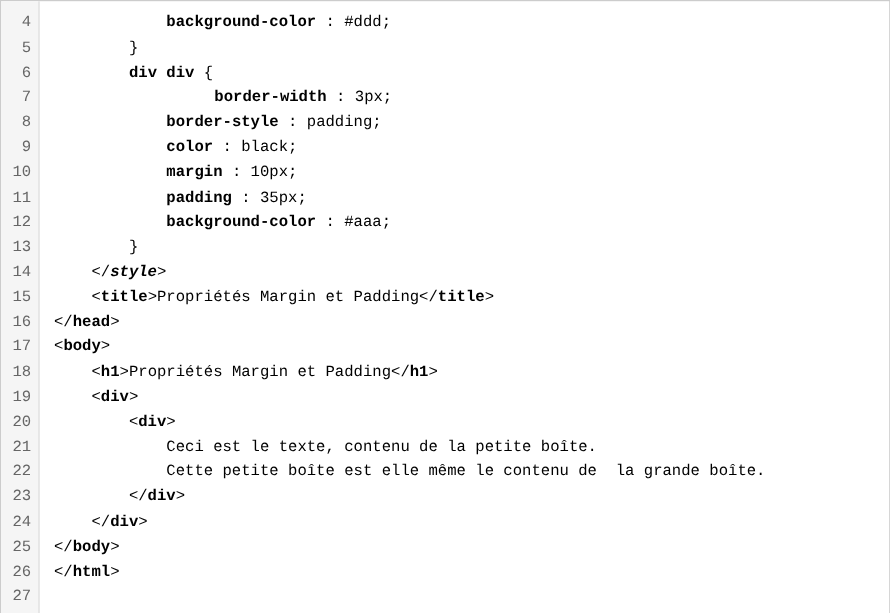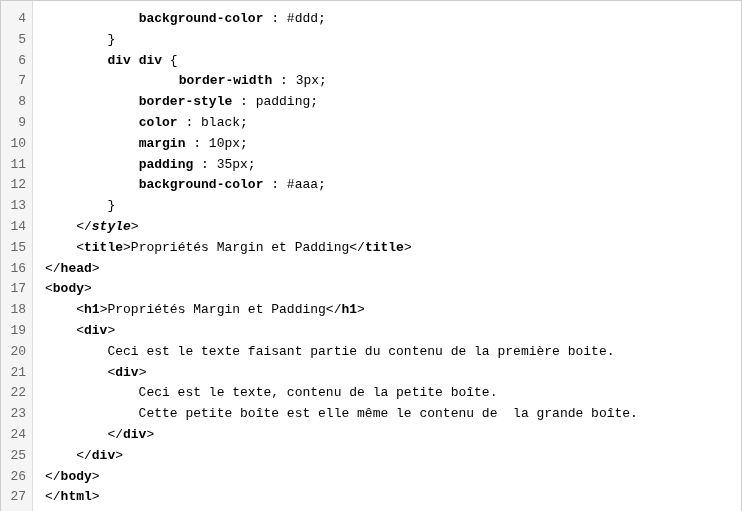--- a/index.html
+++ b/index.html
@@ -93,21 +93,20 @@
       <div class="code-line"><span>            </span><span style="font-weight: bold;">margin</span><span> : 10px;</span></div>
       <div class="code-line"><span>            </span><span style="font-weight: bold;">padding</span><span> : 35px;</span></div>
       <div class="code-line"><span>            </span><span style="font-weight: bold;">background-color</span><span> : #aaa;</span></div>
       <div class="code-line"><span>        }</span></div>
       <div class="code-line"><span>    &lt;/</span><span style="font-weight: bold; font-style: italic;">style</span><span>&gt;</span></div>
       <div class="code-line"><span>    &lt;</span><span style="font-weight: bold;">title</span><span>&gt;Propriétés Margin et Padding&lt;/</span><span style="font-weight: bold;">title</span><span>&gt;</span></div>
       <div class="code-line"><span>&lt;/</span><span style="font-weight: bold;">head</span><span>&gt;</span></div>
       <div class="code-line"><span>&lt;</span><span style="font-weight: bold;">body</span><span>&gt;</span></div>
       <div class="code-line"><span>    &lt;</span><span style="font-weight: bold;">h1</span><span>&gt;Propriétés Margin et Padding&lt;/</span><span style="font-weight: bold;">h1</span><span>&gt;</span></div>
       <div class="code-line"><span>    &lt;</span><span style="font-weight: bold;">div</span><span>&gt;</span></div>
-      <div class="code-line"><span>        Ceci est le texte faisant partie du contenu de la première boite.</span></div>
       <div class="code-line"><span>        &lt;</span><span style="font-weight: bold;">div</span><span>&gt;</span></div>
       <div class="code-line"><span>            Ceci est le texte, contenu de la petite boîte.</span></div>
       <div class="code-line"><span>            Cette petite boîte est elle même le contenu de  la grande boîte.</span></div>
       <div class="code-line"><span>        &lt;/</span><span style="font-weight: bold;">div</span><span>&gt;</span></div>
       <div class="code-line"><span>    &lt;/</span><span style="font-weight: bold;">div</span><span>&gt;</span></div>
       <div class="code-line"><span>&lt;/</span><span style="font-weight: bold;">body</span><span>&gt;</span></div>
       <div class="code-line"><span>&lt;/</span><span style="font-weight: bold;">html</span><span>&gt;</span></div>
     </div>
 </div>
 

